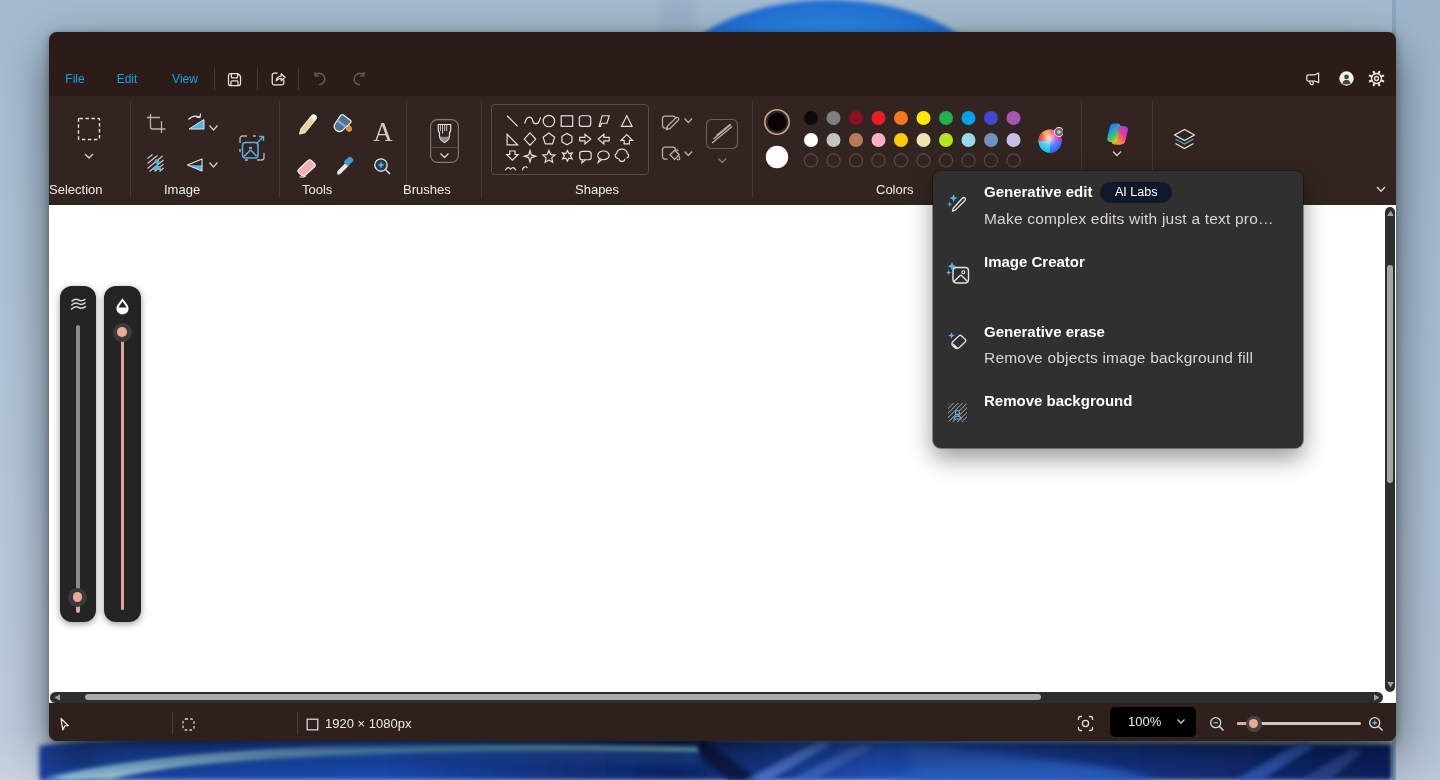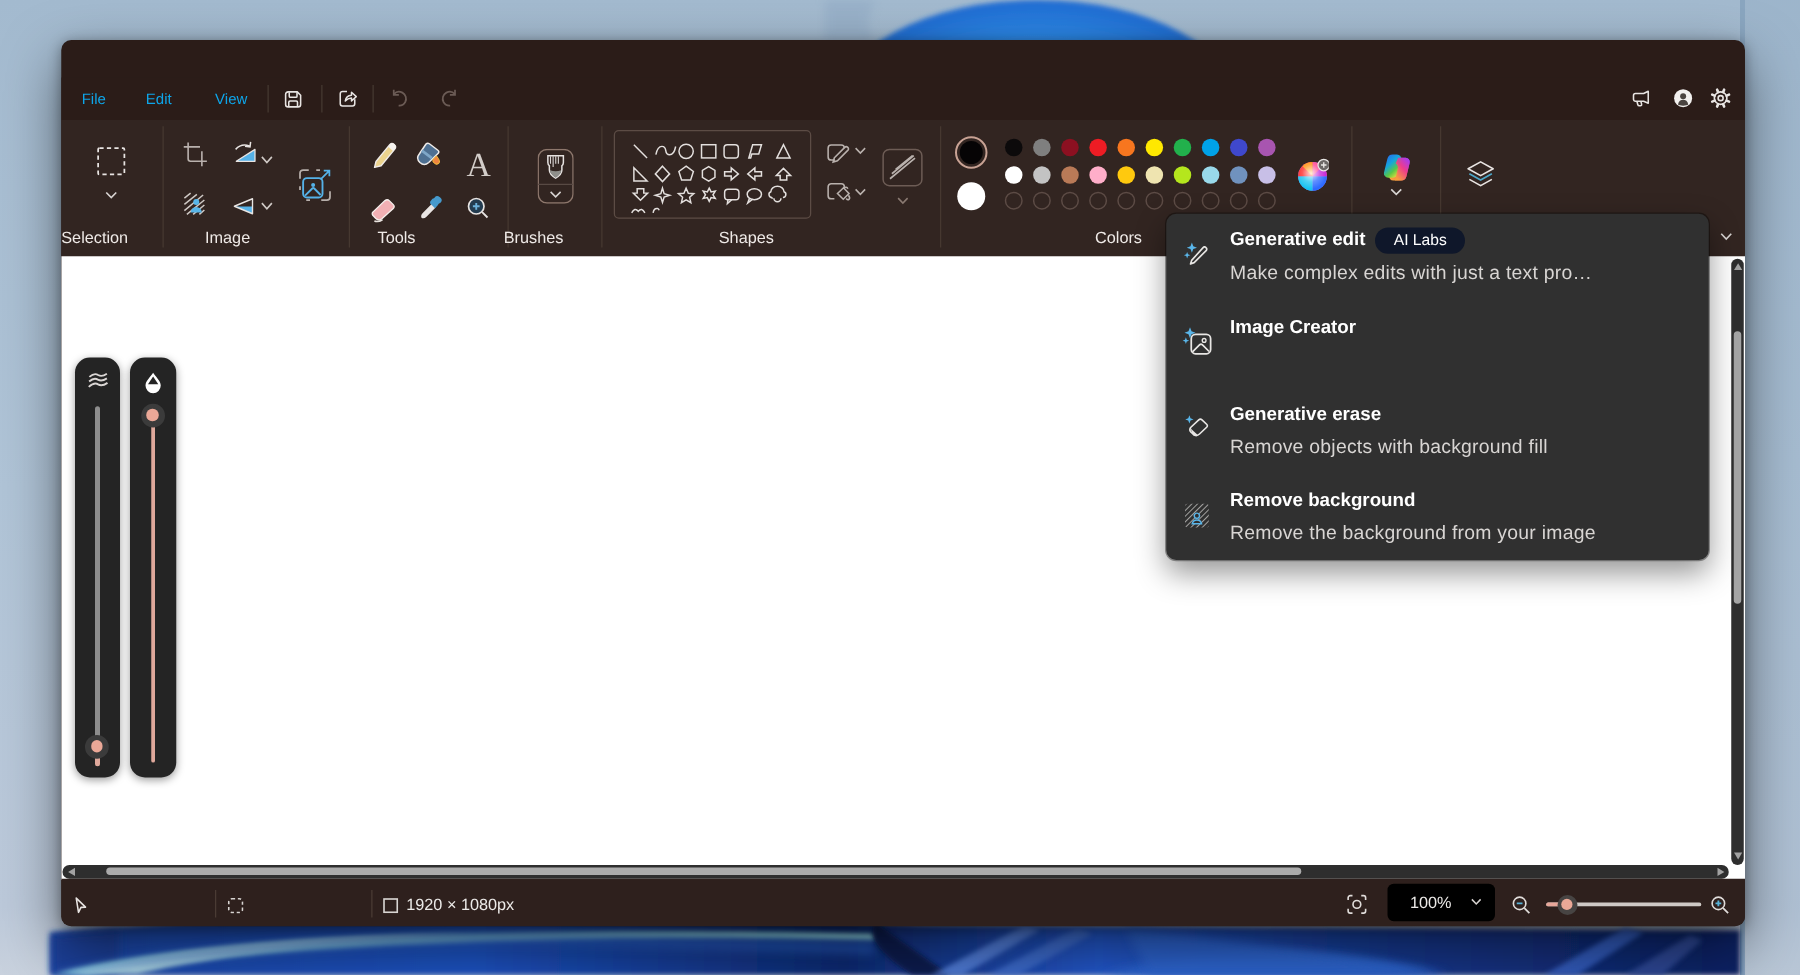--- a/index.html
+++ b/index.html
@@ -20,21 +20,21 @@
   .mtxt { color:#0ea5e9; font-size:12px; }
   .divv { width:1px; background:#463830; }
   .rlabel { color:#efeae7; font-size:13px; }
   .sliderpanel { width:36.5px; height:336px; border-radius:12px; background:#242424; box-shadow:0 2px 7px rgba(0,0,0,.4); }
   .knob { width:19px; height:19px; border-radius:50%; background:#3b3b3b; }
   .knob::after { content:""; position:absolute; left:4.7px; top:4.7px; width:9.6px; height:9.6px; border-radius:50%; background:#eba897; }
   #vscroll { left:1336px; top:174.5px; width:9.5px; height:485px; border-radius:5px; background:#2e2e2e; }
   #hscroll { left:1px; top:660px; width:1333px; height:10.5px; border-radius:5.5px; background:#2e2e2e; }
   .stxt { color:#eceae8; font-size:13px; }
   #zoombox { left:1061px; top:3.5px; width:86px; height:30px; background:#000000; border-radius:5px; color:#eceae8; font-size:13px; line-height:30px; text-indent:18px; }
-  #popup { left:884px; top:139px; width:434px; height:277px; background:#303030; border-radius:8px; box-shadow:0 10px 24px rgba(0,0,0,.42), 0 0 0 1px rgba(0,0,0,.35); }
+  #popup { left:884px; top:139px; width:370px; height:277px; background:#303030; border-radius:8px; box-shadow:0 10px 24px rgba(0,0,0,.42), 0 0 0 1px rgba(0,0,0,.35); }
   .ptitle { color:#ffffff; font-size:15px; font-weight:bold; }
   .psub { color:#d8d5d3; font-size:15.5px; letter-spacing:0.2px; }
   .badge { height:21px; background:#0f172a; border-radius:11px; color:#fff; font-size:12.5px; line-height:21px; padding:0 15px; }
 </style>
 </head>
 <body>
 <div id="wall" class="a">
 <svg width="1440" height="780" viewBox="0 0 1440 780">
   <defs>
     <linearGradient id="sky" x1="0" y1="0" x2="0" y2="1">
@@ -411,23 +411,22 @@
       <path d="M10.5 10.5 L14.5 14.5" stroke="#e0dcda" stroke-width="1.4"></path>
       <path d="M4.4 6.7 h4.6 M6.7 4.4 v4.6" stroke="#57b2d8" stroke-width="1.5"></path>
     </svg>
   </div>
   <div class="a" id="popup">
     <div class="a ptitle" style="left:51px;top:12px">Generative edit</div>
     <div class="a badge" style="left:167px;top:10.5px">AI Labs</div>
     <div class="a psub" style="left:51px;top:39px">Make complex edits with just a text pro…</div>
     <div class="a ptitle" style="left:51px;top:82px">Image Creator</div>
     <div class="a ptitle" style="left:51px;top:151.5px">Generative erase</div>
-    <div class="a psub" style="left:51px;top:177.5px">Remove objects with background fill</div>
+    <div class="a psub" style="left:51px;top:177.5px">Remove objects image background fill</div>
     <div class="a ptitle" style="left:51px;top:221px">Remove background</div>
-    <div class="a psub" style="left:51px;top:246.5px">Remove the background from your image</div>
     <svg class="a" style="left:13px;top:21px" width="23" height="23" viewBox="0 0 23 23">
       <path d="M9.5 15.5 L18.5 5.5 Q19.8 4 21 5.3 Q22.3 6.5 20.9 7.9 L11.5 17.3 L8.6 18.3 Z" fill="none" stroke="#e8e6e4" stroke-width="1.3" stroke-linejoin="round" transform="translate(-2.2,0.8)"></path>
       <path d="M7.5 2 L8.6 5 L11.6 6.1 L8.6 7.2 L7.5 10.2 L6.4 7.2 L3.4 6.1 L6.4 5 Z" fill="#5ab6ea"></path>
       <path d="M3.7 9.5 L4.4 11.4 L6.3 12.1 L4.4 12.8 L3.7 14.7 L3 12.8 L1.1 12.1 L3 11.4 Z" fill="#5ab6ea"></path>
     </svg>
     <svg class="a" style="left:13px;top:90px" width="24" height="24" viewBox="0 0 24 24">
       <rect x="7" y="6.5" width="15.5" height="15.5" rx="3.4" fill="none" stroke="#e8e6e4" stroke-width="1.4"></rect>
       <circle cx="17.3" cy="11.3" r="1.5" fill="none" stroke="#e8e6e4" stroke-width="1.1"></circle>
       <path d="M8 20.5 L13.8 14.8 Q14.8 13.9 15.8 14.8 L21.3 20.2" fill="none" stroke="#e8e6e4" stroke-width="1.4"></path>
       <path d="M6 0.8 L7.2 4 L10.4 5.2 L7.2 6.4 L6 9.6 L4.8 6.4 L1.6 5.2 L4.8 4 Z" fill="#5ab6ea"></path>

